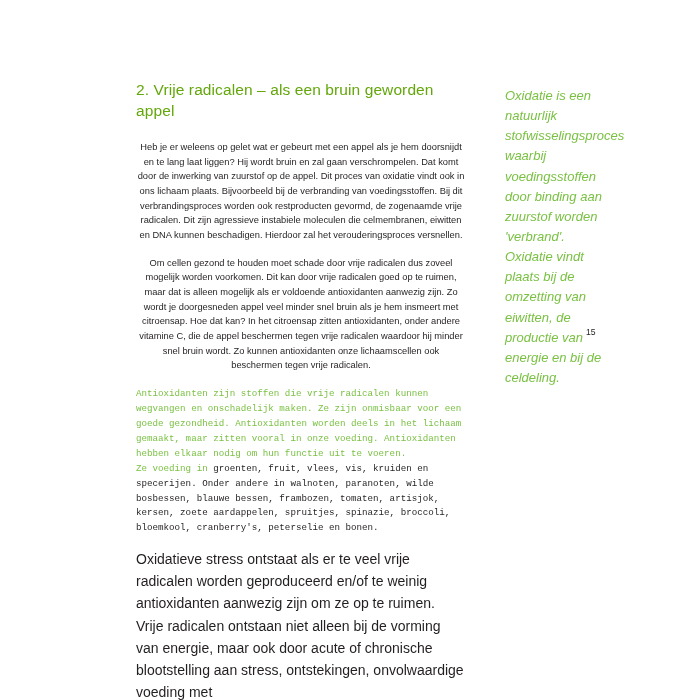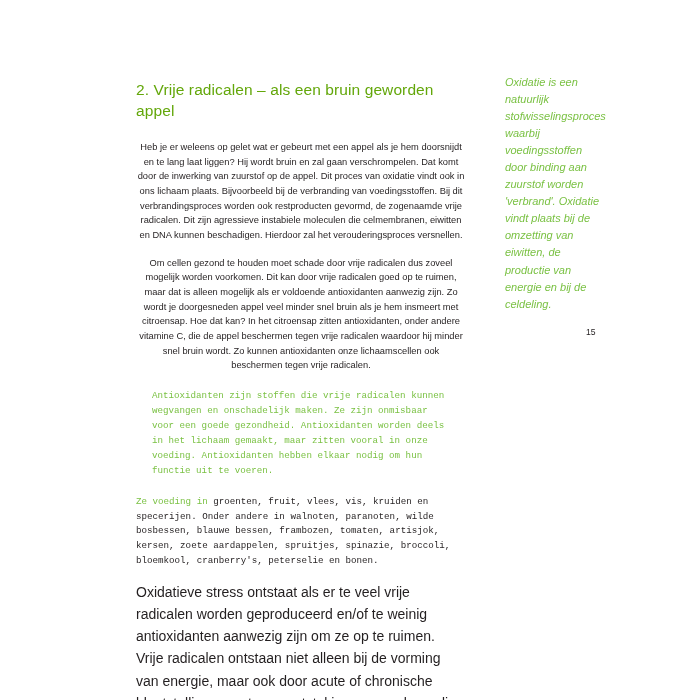--- a/index.html
+++ b/index.html
@@ -46,35 +46,35 @@
     line-height: 1.62;
     margin: 14px 0 12px 0;
   }
   .mono-title {
     color: #231f20;
     font-weight: bold;
     margin: 0 0 7px 0;
   }
   .mono-green {
     color: #7ac143;
-    margin: 16px;
+    margin: 0;
   }
   .mono-dark {
     color: #231f20;
     margin: 0;
   }
   .mono-green-inline { color: #7ac143; }
   .mono-dark-inline { color: #231f20; }
   .sidebar {
     position: absolute;
     left: 505px;
-    top: 74px;
+    top: 86px;
     width: 100px;
     color: #7ac143;
-    font-size: 11px;
+    font-size: 13px;
     line-height: 1.55;
     font-style: italic;
   }
   .sidebar p { margin: 0; }
   .page-number {
     position: absolute;
     left: 586px;
     top: 327px;
     color: #231f20;
     font-size: 8.6px;

